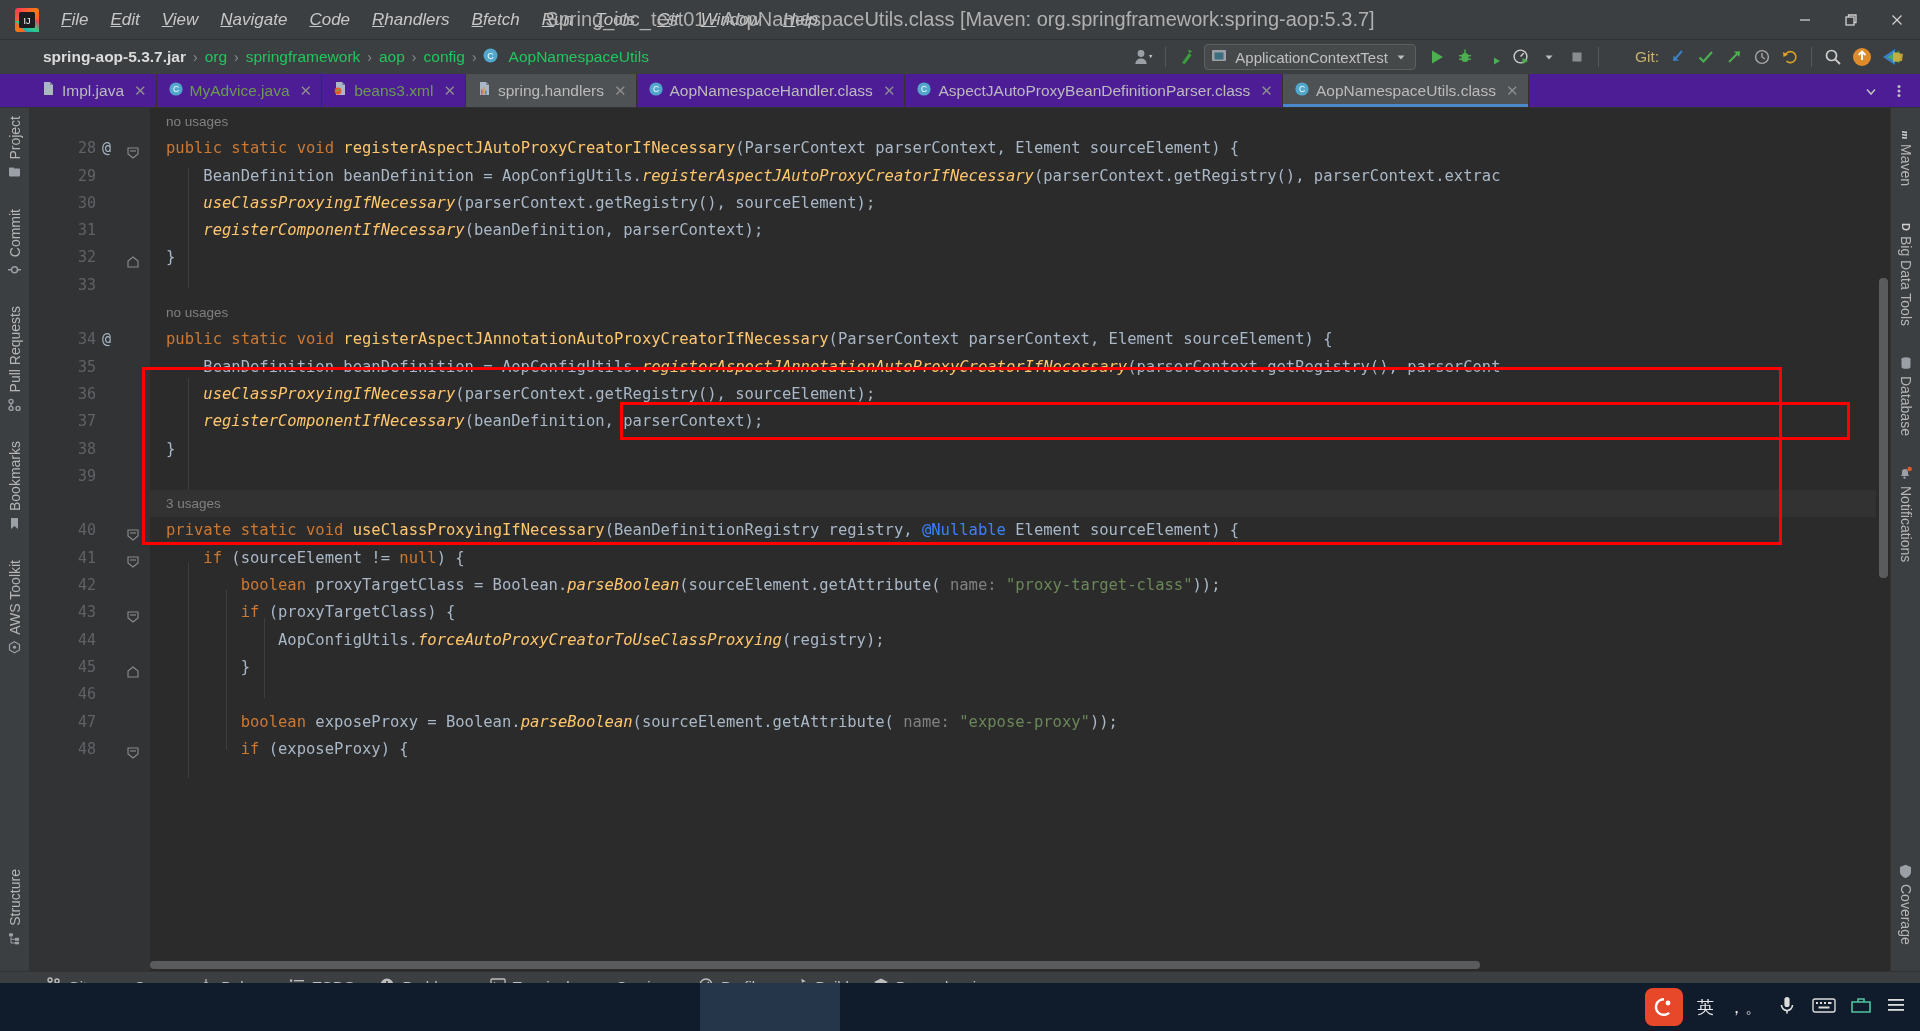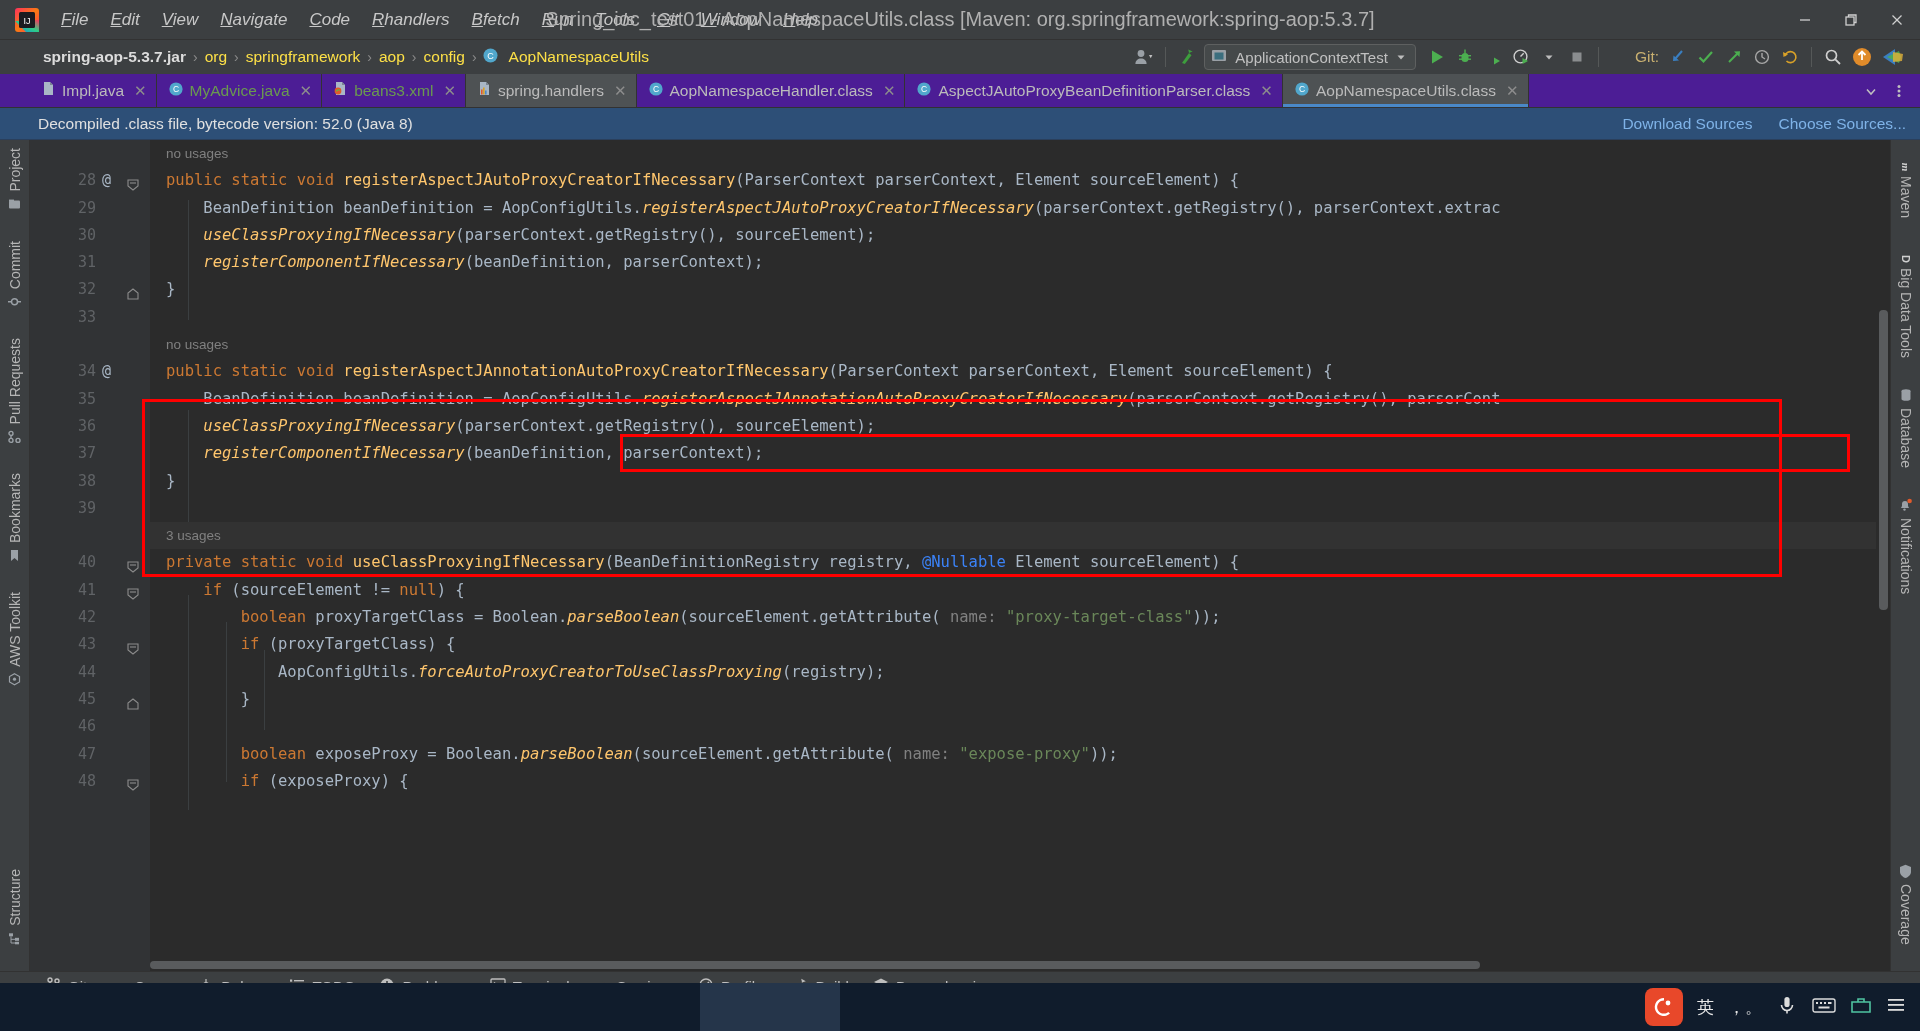--- a/index.html
+++ b/index.html
@@ -26,21 +26,21 @@
   }
   .wincontrols{ margin-left:auto; display:flex; align-items:center; z-index:3; }
   .wc{ width:46px;height:40px; display:flex;align-items:center;justify-content:center; color:#cfcfcf;}
   .wc svg{ display:block; }
 
   
   .navbar{
     height:34px; background:#3c3f41; display:flex; align-items:center;
     padding:0 8px 0 38px; flex:none; gap:0px;
   }
-  .crumb{ font-size:15.5px; color:#fde047; padding:2px 5px; white-space:nowrap;}
+  .crumb{ font-size:15.5px; color:#22c55e; padding:2px 5px; white-space:nowrap;}
   .crumb.bold{ font-weight:bold; color:#dcdcdc;}
   .sep{ color:#8a8a8a; font-size:14px; padding:0 2px;}
   .nav-right{ margin-left:auto; display:flex; align-items:center; gap:2px; padding-right:4px;}
   .tbtn{ height:26px; min-width:26px; display:flex;align-items:center;justify-content:center; padding:0 3px; border-radius:3px;}
   .runcfg{
     display:flex;align-items:center;gap:7px;height:26px;padding:0 8px 0 6px;
     border:1px solid #5e6060;border-radius:4px; font-size:15px;color:#c0c0c0;
     background:#45494a;
   }
   .vdiv{ width:1px;height:20px;background:#555858;margin:0 6px;}
@@ -446,27 +446,20 @@
       <div class="tbtn">
         <svg width="14" height="16" viewBox="0 0 14 16">
           <circle cx="7" cy="3.5" r="1.5" fill="#c0c0c0"></circle>
             <circle cx="7" cy="8" r="1.5" fill="#c0c0c0"></circle>
             <circle cx="7" cy="12.5" r="1.5" fill="#c0c0c0"></circle>
         </svg>
       </div>
     </div>
   </div>
 
-  <div class="banner">
-    <span>Decompiled .class file, bytecode version: 52.0 (Java 8)</span>
-    <span class="links">
-      <a href="#">Download Sources</a>
-      <a href="#">Choose Sources...</a>
-    </span>
-  </div>
 
   <div class="body">
 
     <div class="lbar">
       <div class="vtab">
         <span>
           <svg width="13" height="13" viewBox="0 0 13 13" style="transform:rotate(180deg)">
               <rect x="1" y="3" width="11" height="8" rx="1" fill="#9aa0a6"></rect>
               <rect x="1" y="2" width="5" height="2" fill="#9aa0a6"></rect>
             </svg>

